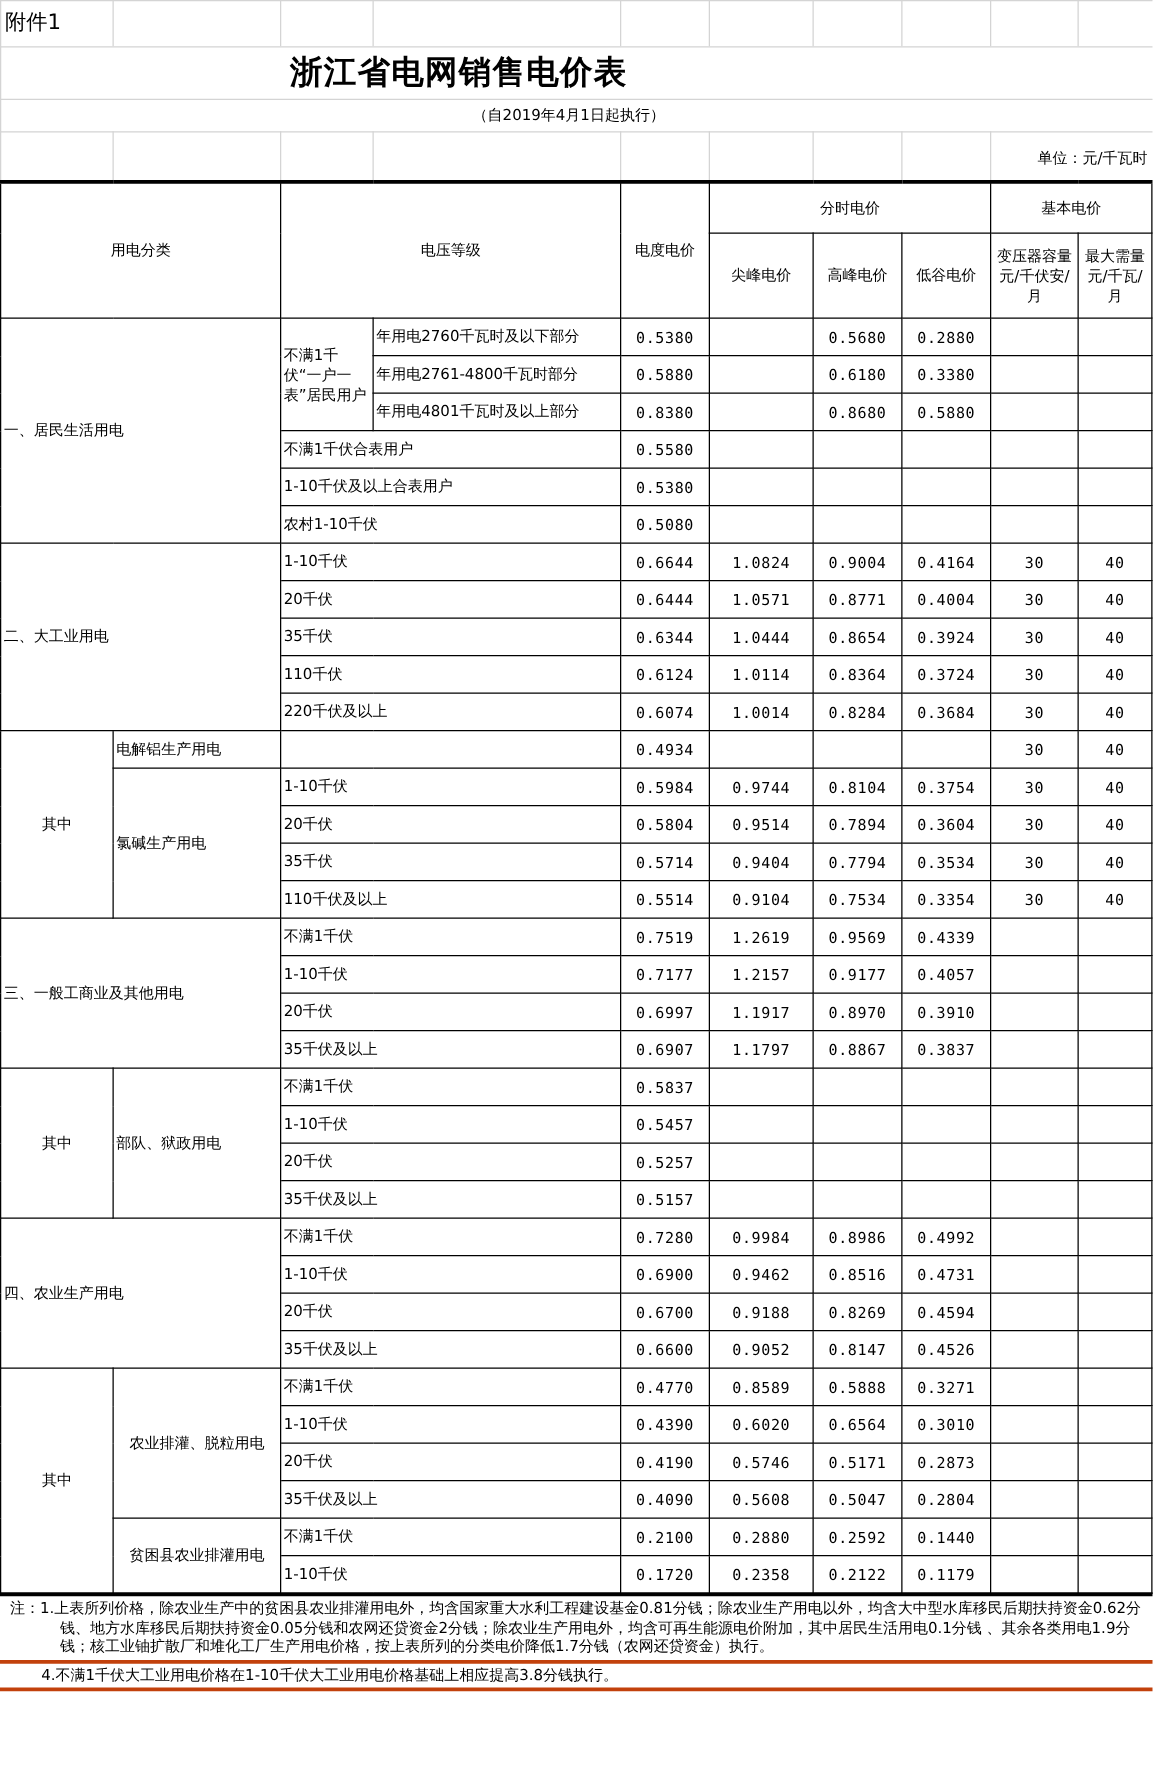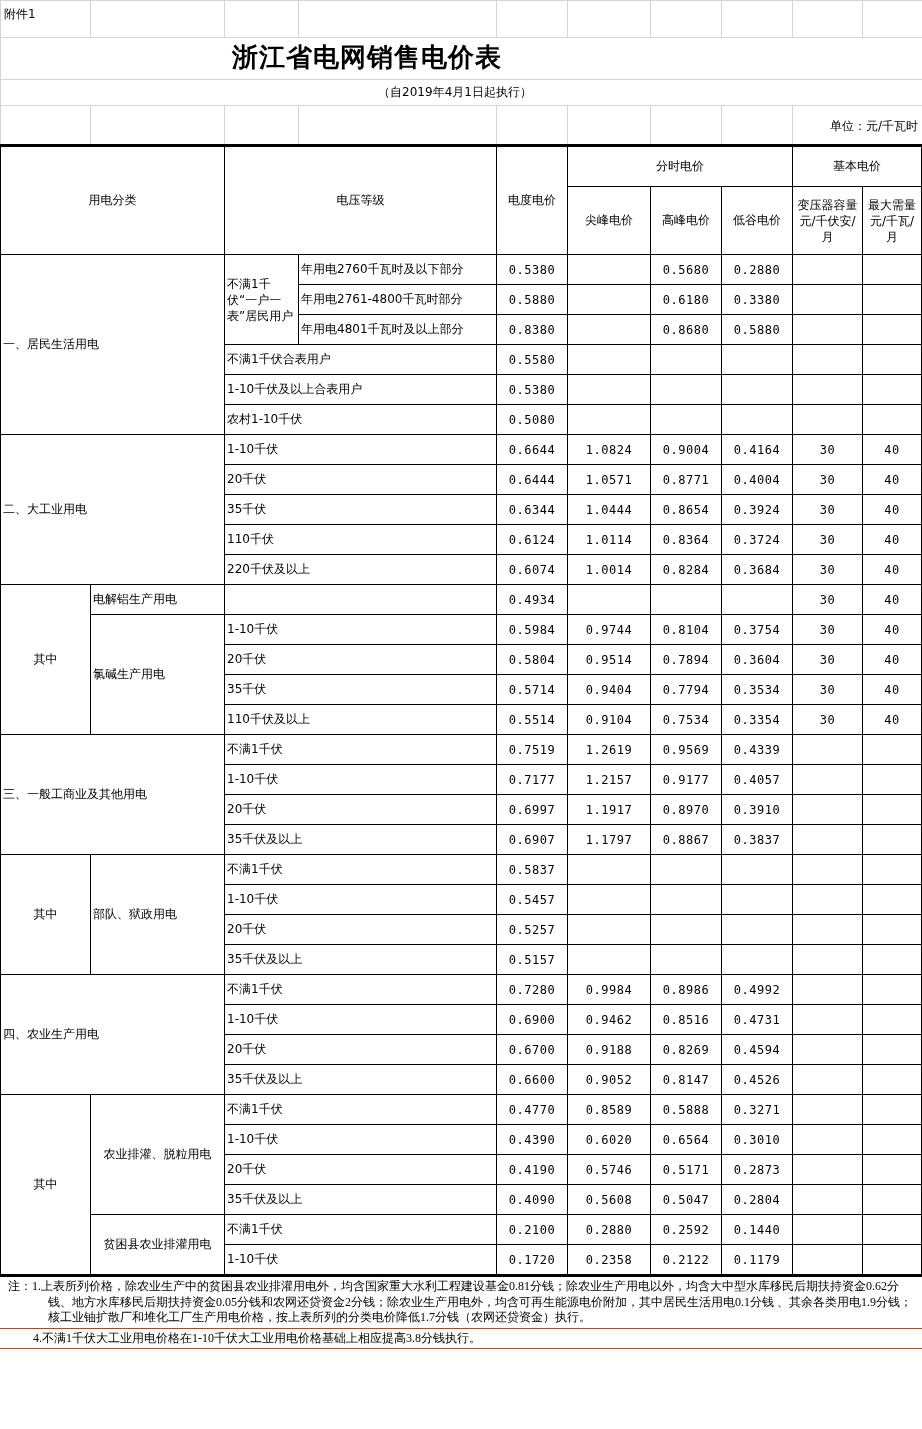--- a/index.html
+++ b/index.html
@@ -1,37 +1,37 @@
 <!DOCTYPE html>
 <html><head>
 <meta charset="utf-8">
 <style>
   html, body { margin:0; padding:0; background:#fff; }
   body { width:922px; height:1429px; position:relative; overflow:hidden;
          font-family:"DejaVu Sans", sans-serif; color:#000; }
   .grid-top { position:absolute; left:0; top:0; width:922px; height:145px; }
   .gline { position:absolute; background:#d4d4d4; }
-  .annex { position:absolute; left:4px; top:6px; font-size:12px; }
+  .annex { position:absolute; left:4px; top:6px; font-size:17px; }
   .title { position:absolute; left:0; top:40px; width:734px; text-align:center;
            font-family:"DejaVu Serif", serif; font-weight:bold; font-size:26px; letter-spacing:1px; }
   .subtitle { position:absolute; left:0; top:84px; width:910px; text-align:center; font-size:12px; }
   .unit { position:absolute; right:4px; top:118px; font-size:12px;margin-left:40px; }
 
   table.main { position:absolute; left:0; top:144px; border-collapse:collapse; table-layout:fixed;
                width:921px; font-size:12px; }
   table.main td { border:1px solid #000; padding:0 2px; height:29px; white-space:nowrap; overflow:hidden; }
   table.main tr.hdr1 td { height:39px; }
   table.main tr.hdr2 td { height:67px; }
   table.main { border-top:3px solid #000; }
   .c { text-align:center; }
   .l { text-align:left; }
   .num { text-align:center; font-family:"DejaVu Sans Mono", monospace; font-size:12px; letter-spacing:0.5px; }
   .wrap { white-space:normal !important; line-height:16px; }
   .notes { position:absolute; left:0; top:1274px; width:922px; font-size:12px; border-top:3px solid #000; }
-  .note { border-bottom:1px solid #c2410c; padding:2px 4px 2px 4px; line-height:15.5px;font-family:Liberation Serif, serif; }
+  .note { border-bottom:3px solid #c2410c; padding:2px 4px 2px 4px; line-height:15.5px; }
   .note .ind { padding-left:30px; text-indent:-13px; }
 </style>
 </head>
 <body>
 
 <div class="grid-top">
   <div class="gline" style="left:0;top:0;width:922px;height:1px"></div>
   <div class="gline" style="left:0;top:37px;width:922px;height:1px"></div>
   <div class="gline" style="left:0;top:79px;width:922px;height:1px"></div>
   <div class="gline" style="left:0;top:105px;width:922px;height:1px"></div>

